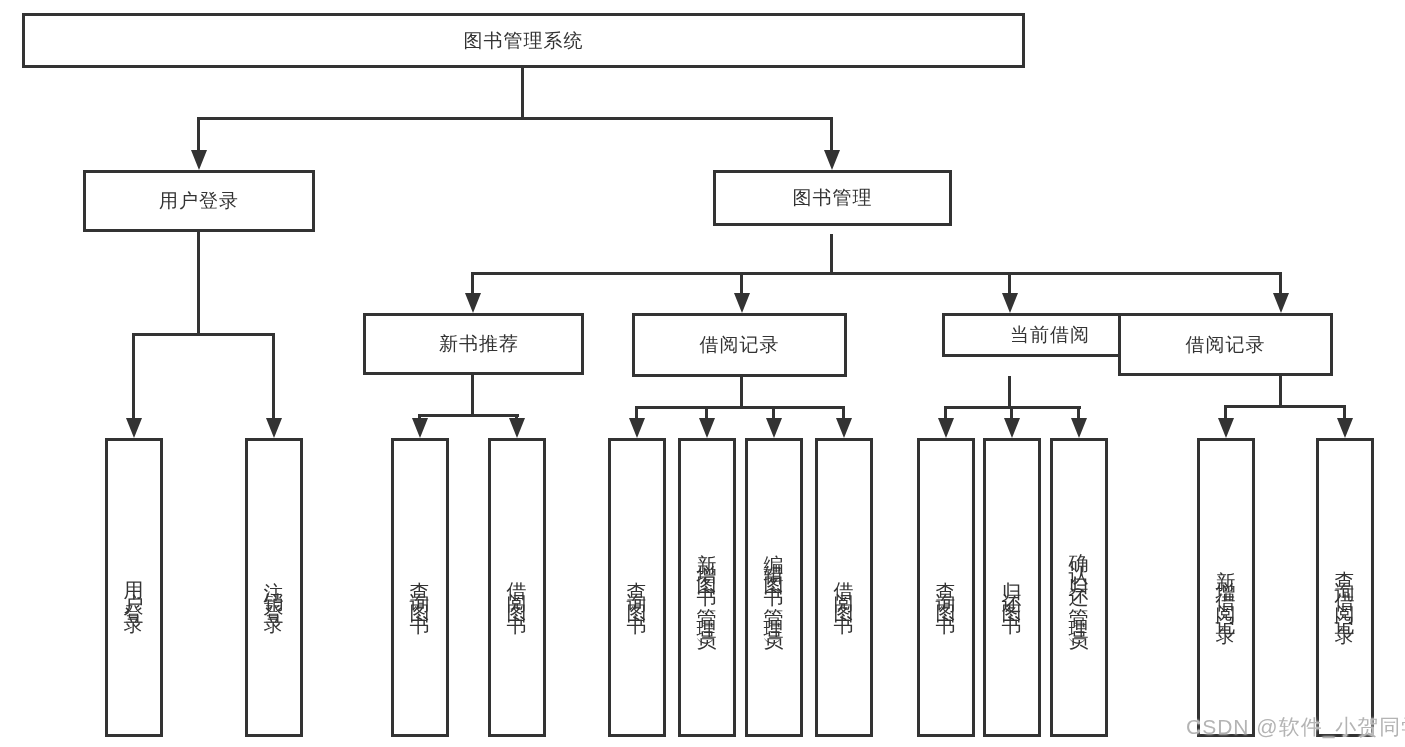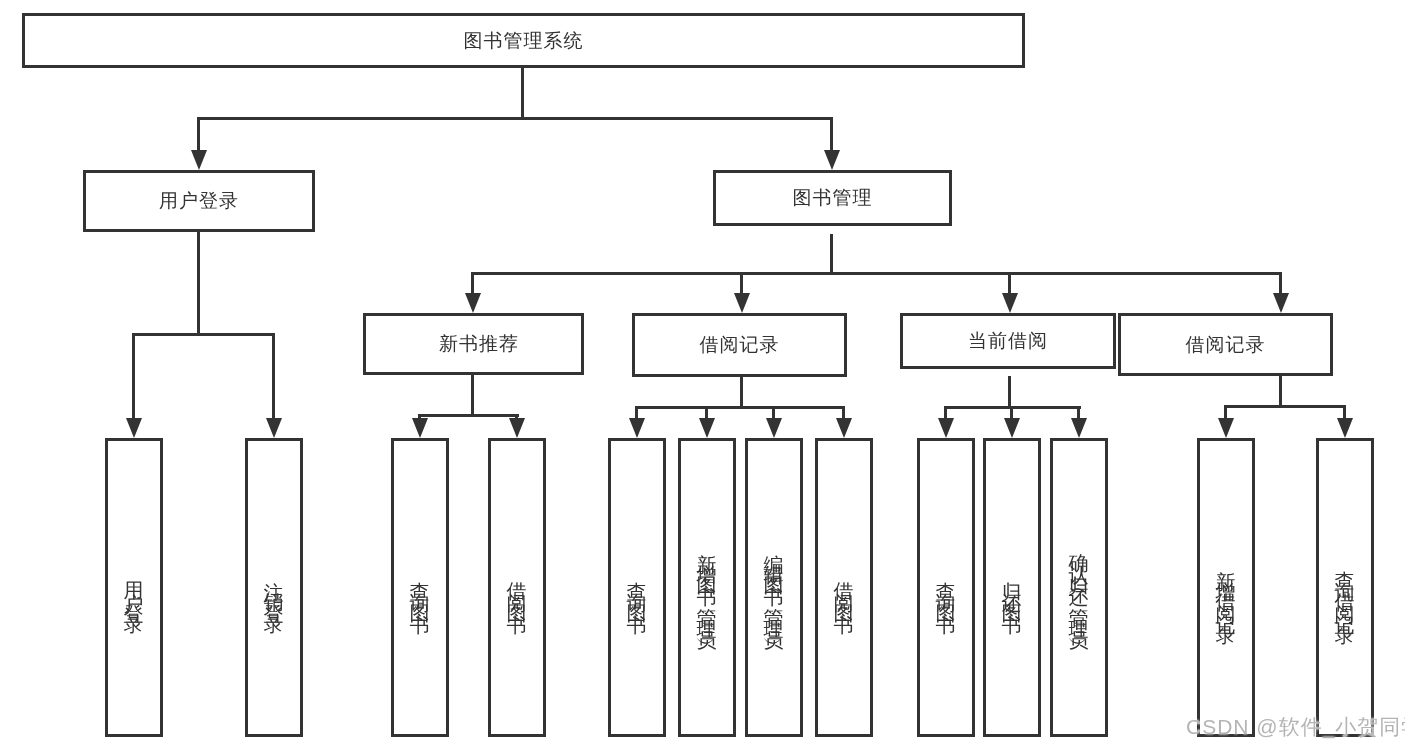--- a/index.html
+++ b/index.html
@@ -96,21 +96,21 @@
   <div class="arrow" style="left:1002px; top:293px;"></div>
   <div class="vline" style="left:1279px; top:272px; height:25px;"></div>
   <div class="arrow" style="left:1273px; top:293px;"></div>
 
   <div class="node" style="left:363px; top:313px; width:221px; height:62px;padding-left:11px;">
     <span class="lbl">新书推荐</span>
   </div>
   <div class="node" style="left:632px; top:313px; width:215px; height:64px;">
     <span class="lbl">借阅记录</span>
   </div>
-  <div class="node" style="left:900px; top:313px; width:216px; height:56px;">
+  <div class="node" style="left:942px; top:313px; width:216px; height:44px;">
     <span class="lbl">当前借阅</span>
   </div>
   <div class="node" style="left:1118px; top:313px; width:215px; height:63px;">
     <span class="lbl">借阅记录</span>
   </div>
 
   <div class="vline" style="left:471px; top:375px; height:42px;"></div>
   <div class="hline" style="left:418px; top:414px; width:101px;"></div>
   <div class="vline" style="left:418px; top:414px; height:9px;"></div>
   <div class="arrow" style="left:412px; top:418px;"></div>

